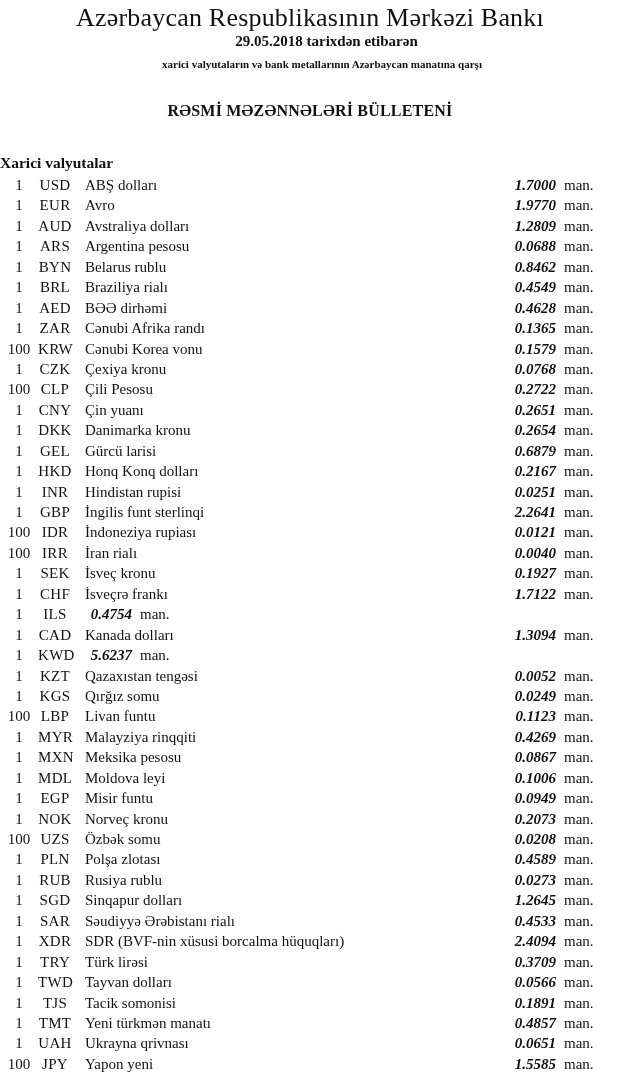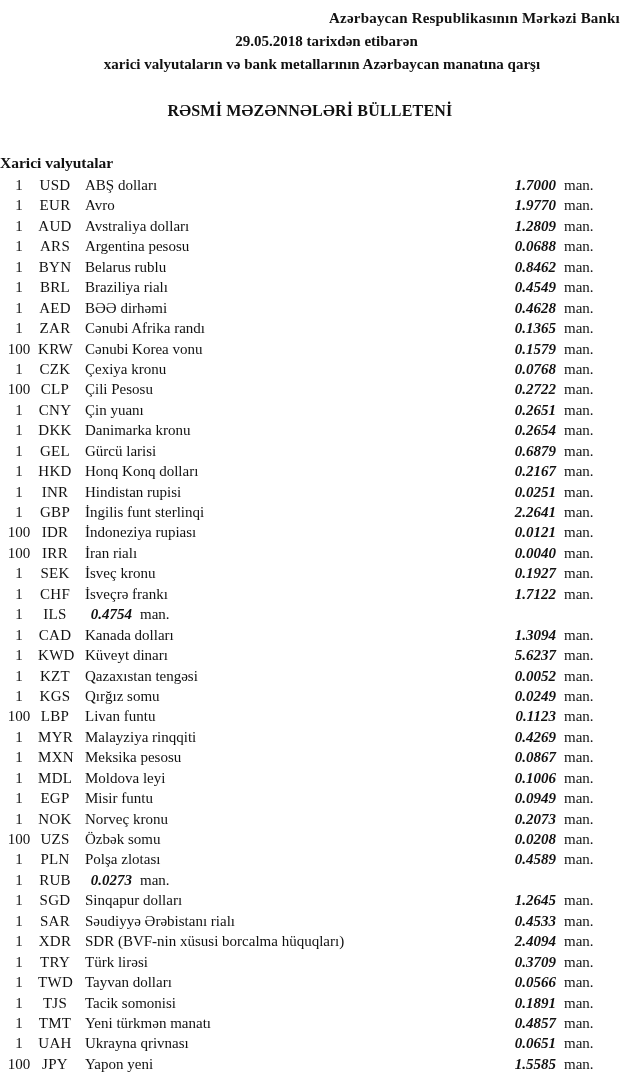--- a/index.html
+++ b/index.html
@@ -17,34 +17,33 @@
   .page {
     width: 620px;
     height: 1073px;
     background: #ffffff;
   }
   .header {
     text-align: center;
     padding-top: 6px;
   }
   .title {
-    font-size: 15px;
-    font-weight: bold;
+    font-size: 26px;
+    font-weight: normal;
     line-height: 24px;
     letter-spacing: 0.2px;
-    text-align: right;
   }
   .date-line {
     font-size: 15px;
     font-weight: bold;
     line-height: 23px;
     margin-left: 33px;
   }
   .subtitle {
-    font-size: 15px;
+    font-size: 11px;
     font-weight: bold;
     line-height: 22px;
     margin-left: 24px;
   }
   .bulletin {
     font-size: 16px;
     font-weight: bold;
     line-height: 23px;
     letter-spacing: 0.2px;
     margin-top: 24px;
@@ -268,21 +267,20 @@
       <div class="row">
     <span class="col-nominal">1</span>
     <span class="col-code">CAD</span>
     <span class="col-name">Kanada dolları</span>
     <span class="col-rate">1.3094</span>
     <span class="col-unit">man.</span>
   </div>
       <div class="row">
     <span class="col-nominal">1</span>
     <span class="col-code">KWD</span>
-    <span class="col-name">Küveyt dinarı</span>
     <span class="col-rate">5.6237</span>
     <span class="col-unit">man.</span>
   </div>
       <div class="row">
     <span class="col-nominal">1</span>
     <span class="col-code">KZT</span>
     <span class="col-name">Qazaxıstan tengəsi</span>
     <span class="col-rate">0.0052</span>
     <span class="col-unit">man.</span>
   </div>
@@ -345,20 +343,21 @@
       <div class="row">
     <span class="col-nominal">1</span>
     <span class="col-code">PLN</span>
     <span class="col-name">Polşa zlotası</span>
     <span class="col-rate">0.4589</span>
     <span class="col-unit">man.</span>
   </div>
       <div class="row">
     <span class="col-nominal">1</span>
     <span class="col-code">RUB</span>
+    <span class="col-name">Rusiya rublu</span>
     <span class="col-rate">0.0273</span>
     <span class="col-unit">man.</span>
   </div>
       <div class="row">
     <span class="col-nominal">1</span>
     <span class="col-code">SGD</span>
     <span class="col-name">Sinqapur dolları</span>
     <span class="col-rate">1.2645</span>
     <span class="col-unit">man.</span>
   </div>

